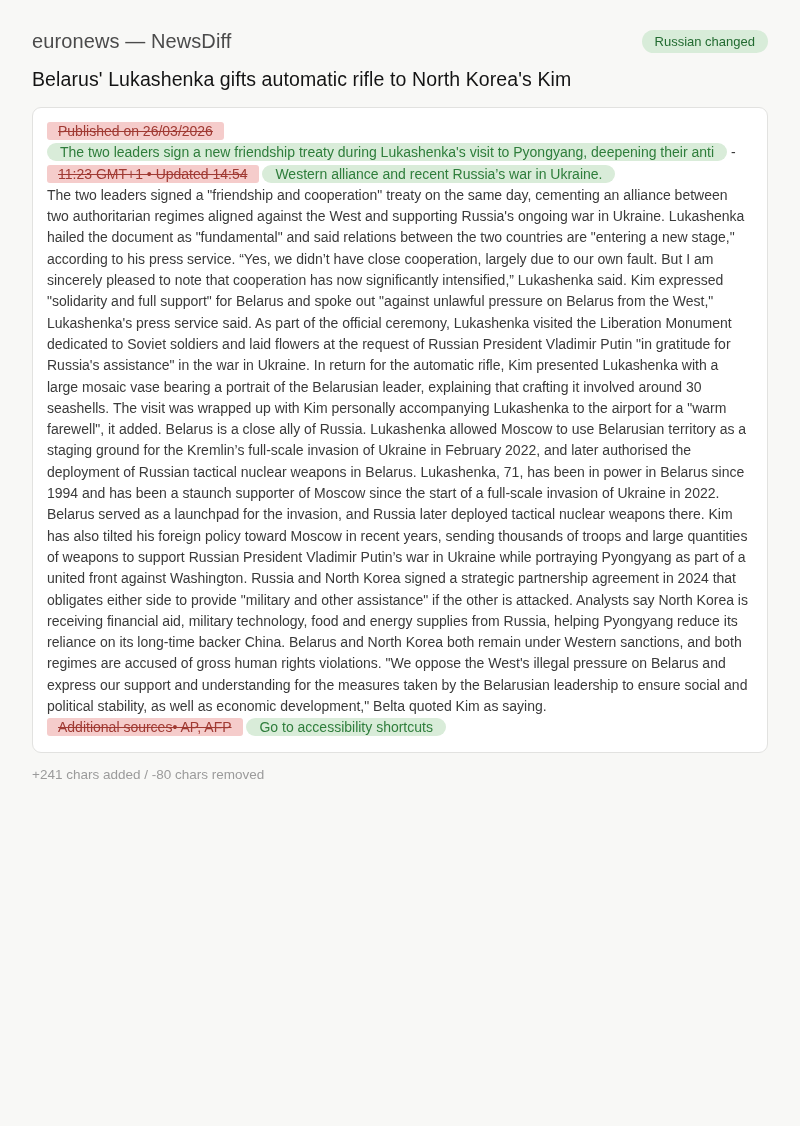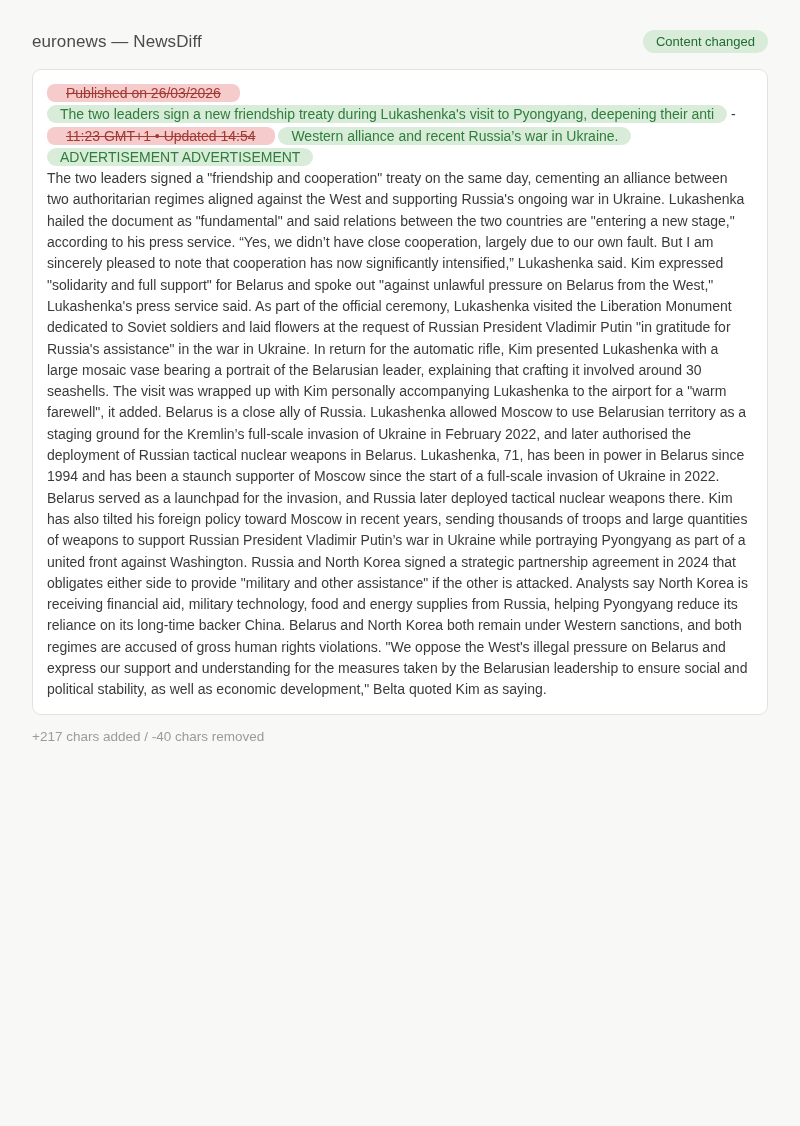--- a/index.html
+++ b/index.html
@@ -14,21 +14,21 @@
   }
   .page {
     padding: 30px 32px 0 32px;
   }
   .header-row {
     display: flex;
     align-items: center;
     justify-content: space-between;
   }
   .app-title {
-    font-size: 17px;
+    font-size: 20px;
     color: #4b4b4b;
     letter-spacing: 0.1px;
   }
   .badge {
     font-size: 13px;
     color: var(--badge-text, #226b31);
     background: var(--badge-bg, #d8ecd9);
     padding: 4px 13px;
     border-radius: 999px;
     white-space: nowrap;
@@ -59,44 +59,45 @@
     background: var(--added-bg, #d9ecd9);
     padding: 1px 13px;
     border-radius: 9px;
     -webkit-box-decoration-break: clone;
     box-decoration-break: clone;
   }
   .seg-removed {
     color: var(--removed-text, #a03a33);
     background: var(--removed-bg, #f5cccb);
     text-decoration: line-through;
-    padding: 1px 19px;
-    border-radius: 8px;
+    padding: 1px 11px;
+    border-radius: 3px;
     -webkit-box-decoration-break: clone;
     box-decoration-break: clone;
   }
   .footer-stats {
     margin-top: 14px;
     font-size: 13.5px;
     color: #9b9b9b;
   }
 </style>
 </head>
 <body>
 
 <div class="page">
   <div class="header-row">
     <div class="app-title">euronews — NewsDiff</div>
-    <div class="badge">Content changed</div>
+    <div class="badge">Russian changed</div>
   </div>
 
+  <h1 class="article-title">Belarus' Lukashenka gifts automatic rifle to North Korea's Kim</h1>
 
   <div class="card">
     <div class="diff-body">
         <div class="diff-paragraph"><span class="seg-removed">Published on 26/03/2026</span></div>
         <div class="diff-paragraph"><span class="seg-added">The two leaders sign a new friendship treaty during Lukashenka's visit to Pyongyang, deepening their anti</span><span class="seg-plain"> - </span><span class="seg-removed">11:23 GMT+1 • Updated 14:54</span><span class="seg-plain"> </span><span class="seg-added">Western alliance and recent Russia’s war in Ukraine.</span></div>
-        <div class="diff-paragraph"><span class="seg-added">ADVERTISEMENT ADVERTISEMENT</span></div>
         <div class="diff-paragraph"><span class="seg-plain">The two leaders signed a "friendship and cooperation" treaty on the same day, cementing an alliance between two authoritarian regimes aligned against the West and supporting Russia's ongoing war in Ukraine. Lukashenka hailed the document as "fundamental" and said relations between the two countries are "entering a new stage," according to his press service. “Yes, we didn’t have close cooperation, largely due to our own fault. But I am sincerely pleased to note that cooperation has now significantly intensified,” Lukashenka said. Kim expressed "solidarity and full support" for Belarus and spoke out "against unlawful pressure on Belarus from the West," Lukashenka's press service said. As part of the official ceremony, Lukashenka visited the Liberation Monument dedicated to Soviet soldiers and laid flowers at the request of Russian President Vladimir Putin "in gratitude for Russia's assistance" in the war in Ukraine. In return for the automatic rifle, Kim presented Lukashenka with a large mosaic vase bearing a portrait of the Belarusian leader, explaining that crafting it involved around 30 seashells. The visit was wrapped up with Kim personally accompanying Lukashenka to the airport for a "warm farewell", it added. Belarus is a close ally of Russia. Lukashenka allowed Moscow to use Belarusian territory as a staging ground for the Kremlin’s full-scale invasion of Ukraine in February 2022, and later authorised the deployment of Russian tactical nuclear weapons in Belarus. Lukashenka, 71, has been in power in Belarus since 1994 and has been a staunch supporter of Moscow since the start of a full-scale invasion of Ukraine in 2022. Belarus served as a launchpad for the invasion, and Russia later deployed tactical nuclear weapons there. Kim has also tilted his foreign policy toward Moscow in recent years, sending thousands of troops and large quantities of weapons to support Russian President Vladimir Putin’s war in Ukraine while portraying Pyongyang as part of a united front against Washington. Russia and North Korea signed a strategic partnership agreement in 2024 that obligates either side to provide "military and other assistance" if the other is attacked. Analysts say North Korea is receiving financial aid, military technology, food and energy supplies from Russia, helping Pyongyang reduce its reliance on its long-time backer China. Belarus and North Korea both remain under Western sanctions, and both regimes are accused of gross human rights violations. "We oppose the West's illegal pressure on Belarus and express our support and understanding for the measures taken by the Belarusian leadership to ensure social and political stability, as well as economic development," Belta quoted Kim as saying.</span></div>
+        <div class="diff-paragraph"><span class="seg-removed">Additional sources• AP, AFP</span><span class="seg-plain"> </span><span class="seg-added">Go to accessibility shortcuts</span></div>
       </div>
   </div>
 
-  <div class="footer-stats">+217 chars added / -40 chars removed</div>
+  <div class="footer-stats">+241 chars added / -80 chars removed</div>
 </div>
 
 </body></html>

